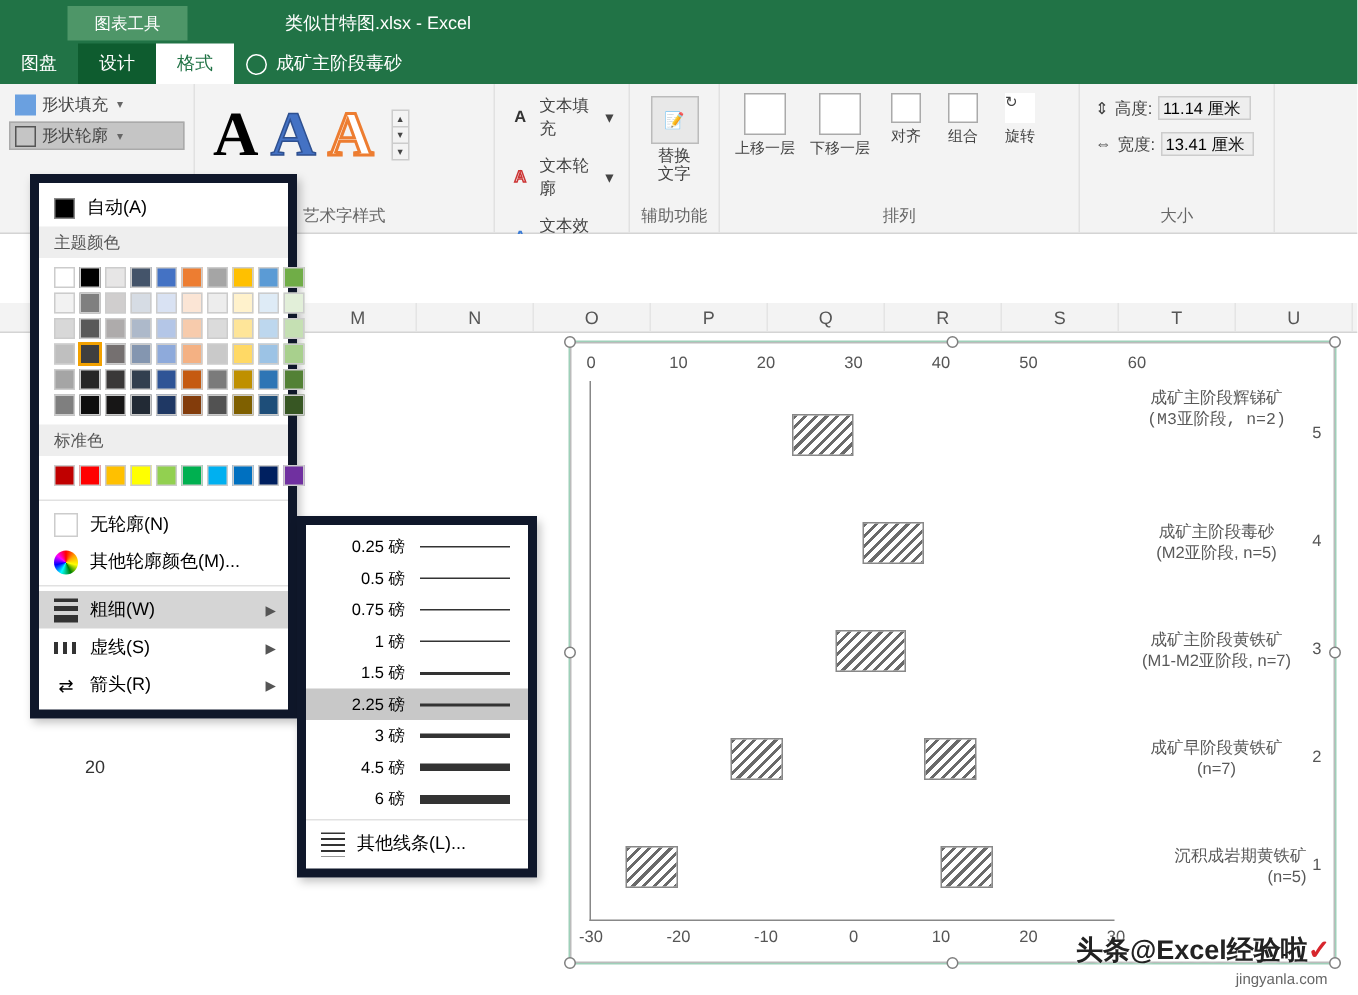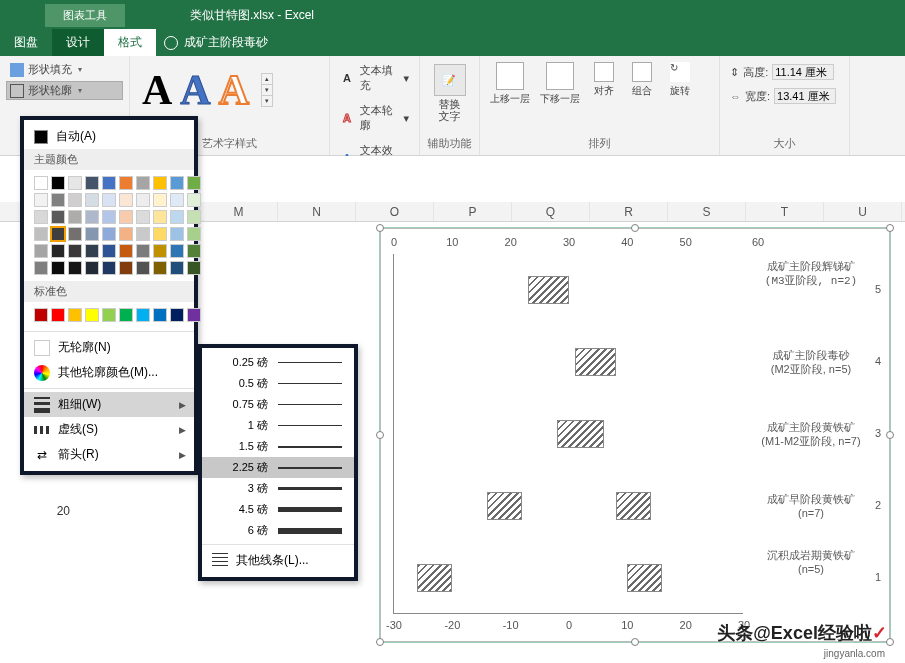--- a/index.html
+++ b/index.html
@@ -47,21 +47,21 @@
 .arrange-group { width: 240px; }
 .arrange-body { display: flex; gap: 2px; }
 .arr-btn { display: flex; flex-direction: column; align-items: center; padding: 2px; font-size: 10px; width: 48px; }
 .arr-btn .aicon { width: 28px; height: 28px; border: 1px solid #aaa; margin-bottom: 2px; background: #fff; position: relative; }
 
 .size-group { width: 130px; }
 .size-row { display: flex; align-items: center; gap: 4px; padding: 4px; font-size: 11px; }
 .size-row input { width: 62px; font-size: 11px; background: #eee; border: 1px solid #ccc; padding: 1px 2px; }
 
 
-.dropdown { position: absolute; background: #fff; border: 4px solid #0f172a; box-shadow: 2px 3px 6px rgba(0,0,0,0.25); z-index: 100; font-size: 12px; }
+.dropdown { position: absolute; background: #fff; border: 6px solid #0f172a; box-shadow: 2px 3px 6px rgba(0,0,0,0.25); z-index: 100; font-size: 12px; }
 .color-menu { left: 20px; top: 116px; width: 178px; padding: 4px 0; }
 .color-menu .auto-row { display: flex; align-items: center; gap: 8px; padding: 4px 10px; }
 .color-menu .auto-row .swatch { width: 14px; height: 14px; background: #000; border: 1px solid #888; }
 .color-menu .section-label { padding: 3px 10px; background: #eee; font-size: 11px; color: #555; }
 .color-grid { padding: 6px 10px; display: grid; grid-template-columns: repeat(10, 14px); gap: 3px; }
 .color-grid .c { width: 14px; height: 14px; border: 1px solid #ccc; }
 .color-grid .c.sel { outline: 2px solid #f2a100; outline-offset: -1px; border: 1px solid #f2a100; }
 .menu-item { display: flex; align-items: center; gap: 8px; padding: 4px 10px; position: relative; }
 .menu-item.highlighted { background: #d5d5d5; }
 .menu-item .micon { width: 16px; height: 16px; display: flex; align-items: center; justify-content: center; }
@@ -276,21 +276,21 @@
 (M2亚阶段, n=5)</div>
         <div class="bar" style="left: 163.333px; width: 46.6667px; top: 166px;"></div>
         <div class="data-label" style="white-space: pre-line; top: 180px;">成矿主阶段黄铁矿
 (M1-M2亚阶段, n=7)</div>
         <div class="bar" style="left: 93.3333px; width: 35px; top: 238px;"></div>
         <div class="bar" style="left: 221.667px; width: 35px; top: 238px;"></div>
         <div class="data-label" style="white-space: pre-line; top: 252px;">成矿早阶段黄铁矿
 (n=7)</div>
         <div class="bar" style="left: 23.3333px; width: 35px; top: 310px;"></div>
         <div class="bar" style="left: 233.333px; width: 35px; top: 310px;"></div>
-        <div class="data-label" style="white-space: pre-line; top: 308px;">沉积成岩期黄铁矿
+        <div class="data-label" style="white-space: pre-line; top: 324px; text-align: right;">沉积成岩期黄铁矿
 (n=5)</div>
       </div>
   </div>
 </div>
 
 <div class="dropdown color-menu">
   <div class="auto-row menu-item">
     <span class="swatch"></span>
     <span>自动(A)</span>
   </div>

